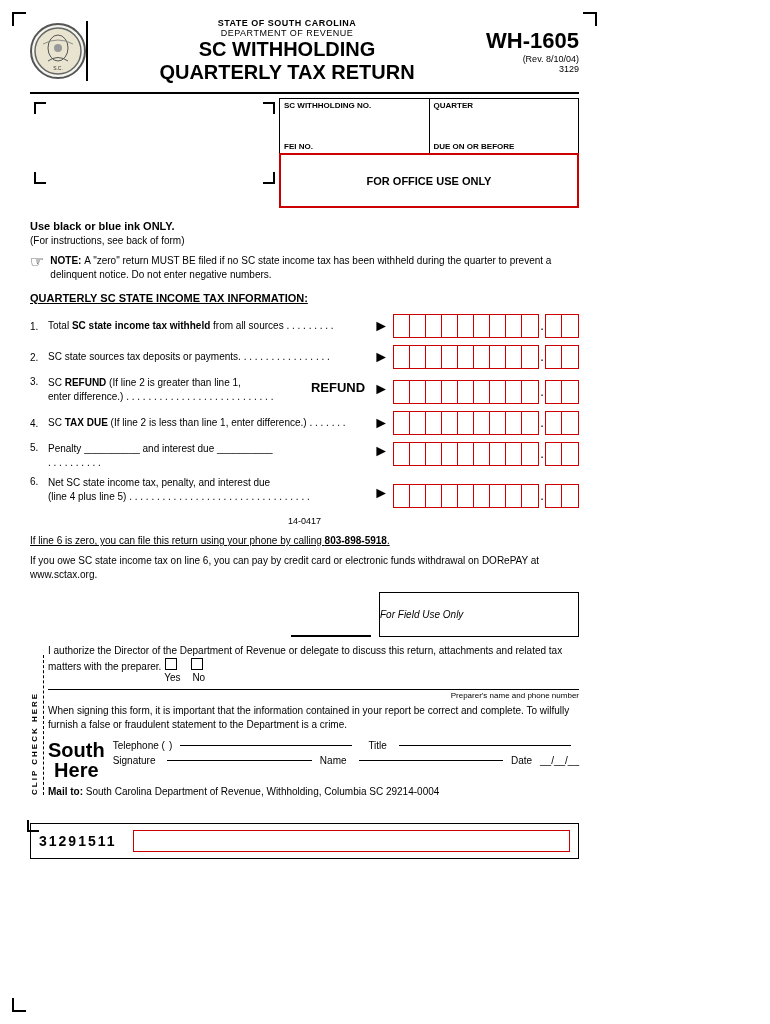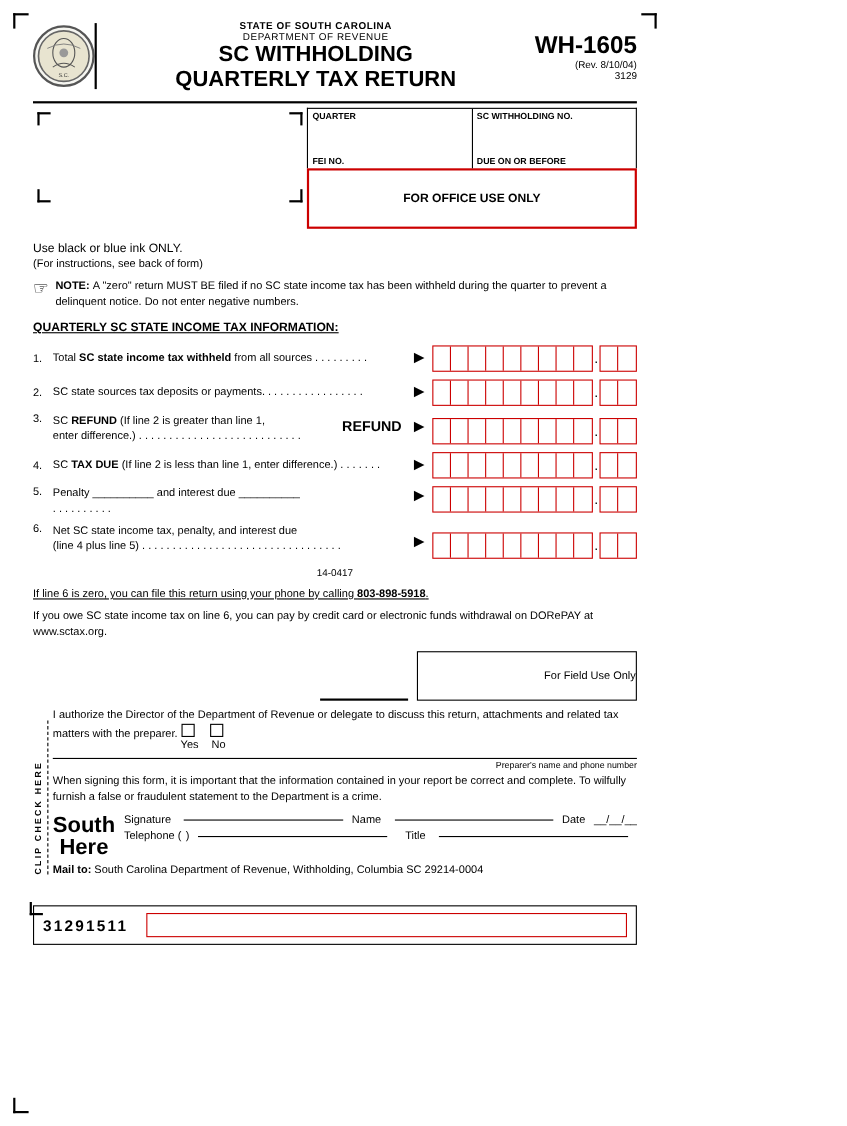--- a/index.html
+++ b/index.html
@@ -106,21 +106,21 @@
       font-weight: bold;
       text-align: center;
     }
 
     
     .instructions {
       margin-top: 12px;
       margin-bottom: 6px;
     }
     .ink-note {
-      font-weight: normal;
+      font-weight: bold;
       font-size: 11px;
       margin-bottom: 3px;
     }
     .instructions-sub {
       font-size: 10px;
       margin-bottom: 8px;
     }
     .note-box {
       display: flex;
       align-items: flex-start;
@@ -245,22 +245,23 @@
       display: flex;
       justify-content: flex-end;
       margin-bottom: 6px;
     }
     .field-use-box {
       border: 1.5px solid #000;
       width: 200px;
       height: 45px;
       display: flex;
       align-items: center;
-      justify-content: flex-end;
-      font-size: 10px;
+      justify-content: flex-start;
+      font-size: 10px;
+      font-style: italic;
     }
     .authorize-row {
       font-size: 10px;
       margin-bottom: 4px;
       line-height: 1.5;
     }
     .checkbox-inline {
       display: inline-flex;
       align-items: center;
       margin-right: 8px;
@@ -390,25 +391,25 @@
       <div style="position:absolute; top:4px; left:4px; width:12px; height:12px; border-top:2px solid #000; border-left:2px solid #000;"></div>
       <div style="position:absolute; top:4px; right:4px; width:12px; height:12px; border-top:2px solid #000; border-right:2px solid #000;"></div>
       <div style="position:absolute; bottom:4px; left:4px; width:12px; height:12px; border-bottom:2px solid #000; border-left:2px solid #000;"></div>
       <div style="position:absolute; bottom:4px; right:4px; width:12px; height:12px; border-bottom:2px solid #000; border-right:2px solid #000;"></div>
     </div>
 
     <div class="top-right-fields">
 
       <div class="fields-row1">
         <div class="field-cell">
+          <div class="field-label">SC WITHHOLDING NO.</div>
+          <input type="text" style="width: 100%; border: none; height: 28px; outline: none; font-size: 11px;">
+        </div>
+        <div class="field-cell">
           <div class="field-label">QUARTER</div>
-          <input type="text" style="width: 100%; border: none; height: 28px; outline: none; font-size: 11px;">
-        </div>
-        <div class="field-cell">
-          <div class="field-label">SC WITHHOLDING NO.</div>
           <input type="text" style="width: 100%; border: none; height: 28px; outline: none; font-size: 11px;">
         </div>
       </div>
 
       <div style="display:flex; border:1.5px solid #000; border-top:none; border-bottom:none;">
         <div class="field-cell">
           <div class="field-label">FEI NO.</div>
         </div>
         <div class="field-cell">
           <div class="field-label">DUE ON OR BEFORE</div>
@@ -634,36 +635,36 @@
       <div class="wilfully-text">When signing this form, it is important that the information contained in your report be correct and complete. To wilfully furnish a false or fraudulent statement to the Department is a crime.</div>
 
       <div style="display:flex; align-items:flex-start;">
         <div style="flex-shrink:0; margin-right:8px;">
           <div style="font-size:20px; font-weight:bold; line-height:1;">South</div>
           <div style="font-size:20px; font-weight:bold; line-height:1;text-align:center;">Here</div>
         </div>
         <div style="flex:1;">
 
           <div class="sign-line-row">
+            <span class="sign-line-label">Telephone (</span>
+            <span>)</span>
+            <div class="sign-line"></div>
+            <span class="sign-line-label" style="margin-left:8px;">Title</span>
+            <div class="sign-line"></div>
+          </div>
+
+          <div class="sign-line-row">
             <span class="sign-line-label">Signature</span>
             <div class="sign-line"></div>
             <span class="sign-line-label">Name</span>
             <div class="sign-line"></div>
             <span class="sign-line-label">Date</span>
             <span style="margin-left:4px;">__/</span>
             <span>__/__</span>
           </div>
-
-          <div class="sign-line-row">
-            <span class="sign-line-label">Telephone (</span>
-            <span>)</span>
-            <div class="sign-line"></div>
-            <span class="sign-line-label" style="margin-left:8px;">Title</span>
-            <div class="sign-line"></div>
-          </div>
         </div>
       </div>
 
       <div class="mail-to">
         <b>Mail to:</b>&nbsp;<span>South Carolina Department of Revenue,  Withholding,  Columbia SC  29214-0004</span>
       </div>
     </div>
   </div>
 
   <div style="display:flex; align-items:center; margin-top:16px; border:1.5px solid #000; padding:6px 8px;">

